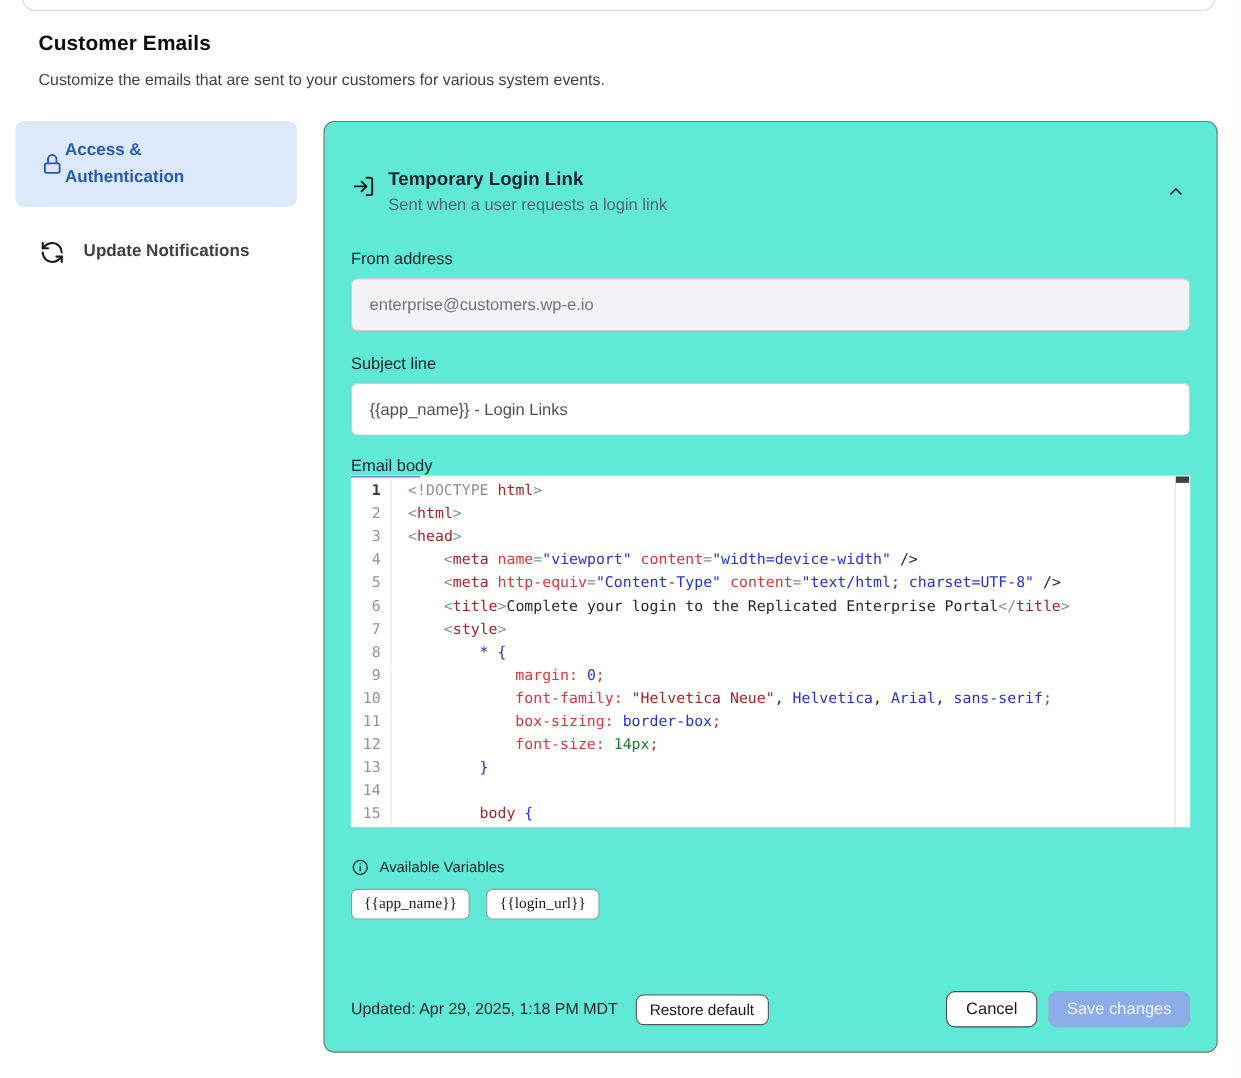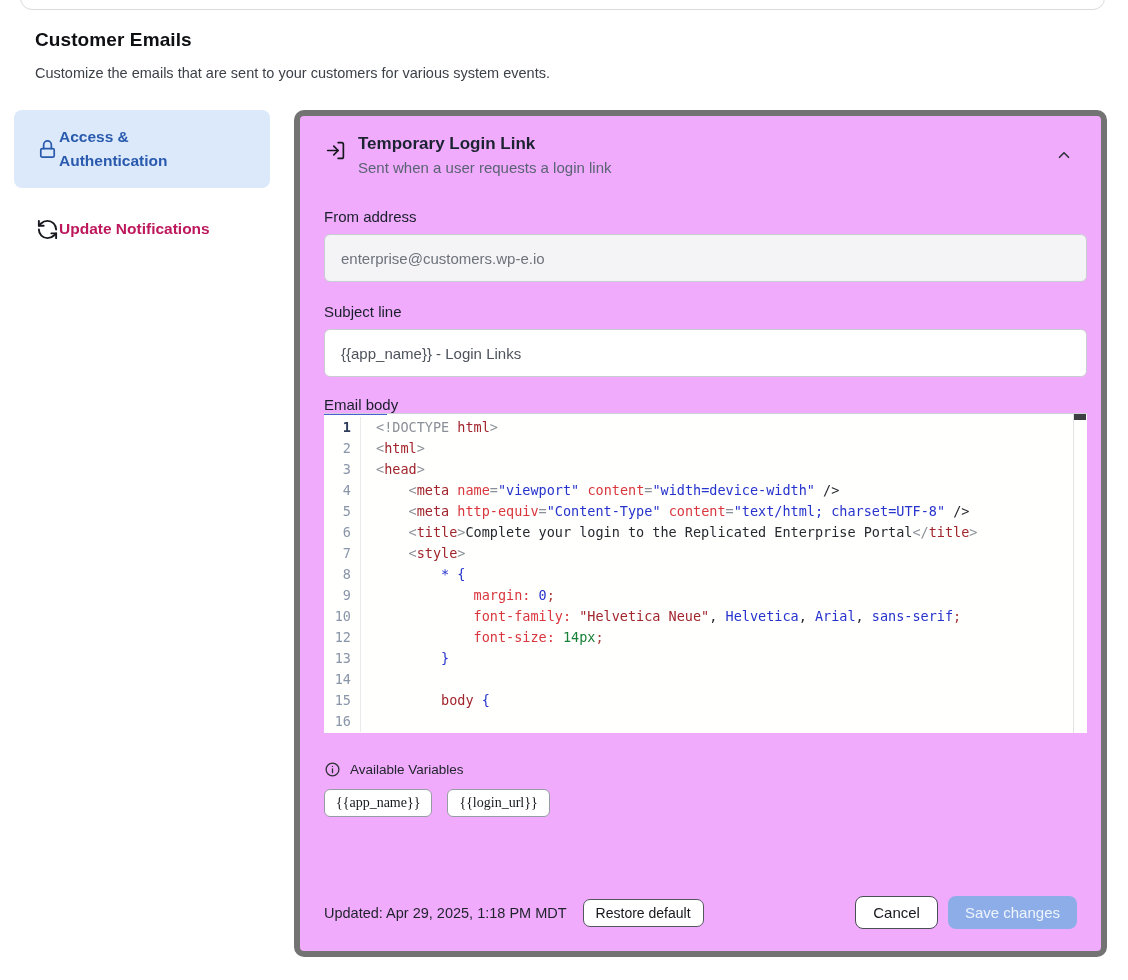--- a/index.html
+++ b/index.html
@@ -13,28 +13,28 @@
 
   .page-head { position:absolute; left:35px; top:29px; }
   .page-head h1 { font-size:19px; font-weight:700; color:#0e0f12; letter-spacing:.1px; }
   .page-head .sub { margin-top:14px; font-size:14.5px; color:#3d4148; }
 
   
   .sidebar { position:absolute; left:14px; top:110px; width:256px; }
   .side-item { display:flex; align-items:center; border-radius:8px; cursor:pointer; }
   .side-item.active { height:78px; background:#dbe9fb; color:#2a5aad; padding:0 22px; }
   .side-item.active .lbl { font-size:15.5px; font-weight:600; line-height:24px; width:130px; }
-  .side-item.plain { margin-top:17px; height:48px; padding:0 22px; color:#be185d; }
+  .side-item.plain { margin-top:17px; height:48px; padding:0 22px; gap:17px; color:#404040; }
   .side-item.plain .lbl { font-size:15.5px; font-weight:600; }
   .side-item svg { flex:0 0 auto; }
 
   
   .panel { position:absolute; left:294px; top:110px; width:813px; height:847px;
-    background:#f0abfc; border:6px solid #737373; border-radius:10px;
-    padding:16px 24px 22px; }
+    background:#5eead4; border:1px solid #737373; border-radius:10px;
+    padding:40px 24px 22px; }
 
   .panel-head { position:relative; display:flex; margin-top:1px; }
   .panel-head .hicon { margin:7px 12px 0 1px; }
   .ph-title { font-size:17px; font-weight:700; color:#1b2230; line-height:22px; }
   .ph-sub { font-size:15px; color:#5a6373; margin-top:3px; line-height:20px; }
   .collapse-btn { position:absolute; right:4px; top:13px; background:none; border:none; cursor:pointer; }
 
   .field-label { font-size:15px; color:#191f2a; }
   .lab-from { margin-top:30px; }
   .lab-subject { margin-top:21px; }
@@ -185,20 +185,24 @@
         </div>
         <div class="cm-line">
           <span class="gut">9</span>
           <span class="codetxt"><span class="ind"></span><span class="ind"></span><span class="ind"></span><span class="tk-prop">margin:</span><span class="tk-txt"> </span><span class="tk-numb">0</span><span class="tk-semi">;</span></span>
         </div>
         <div class="cm-line">
           <span class="gut">10</span>
           <span class="codetxt"><span class="ind"></span><span class="ind"></span><span class="ind"></span><span class="tk-prop">font-family:</span><span class="tk-txt"> </span><span class="tk-cstr">"Helvetica Neue"</span><span class="tk-txt">, </span><span class="tk-kw">Helvetica</span><span class="tk-txt">, </span><span class="tk-kw">Arial</span><span class="tk-txt">, </span><span class="tk-kw">sans-serif</span><span class="tk-semi">;</span></span>
         </div>
         <div class="cm-line">
+          <span class="gut">11</span>
+          <span class="codetxt"><span class="ind"></span><span class="ind"></span><span class="ind"></span><span class="tk-prop">box-sizing:</span><span class="tk-txt"> </span><span class="tk-kw">border-box</span><span class="tk-semi">;</span></span>
+        </div>
+        <div class="cm-line">
           <span class="gut">12</span>
           <span class="codetxt"><span class="ind"></span><span class="ind"></span><span class="ind"></span><span class="tk-prop">font-size:</span><span class="tk-txt"> </span><span class="tk-numg">14px</span><span class="tk-semi">;</span></span>
         </div>
         <div class="cm-line">
           <span class="gut">13</span>
           <span class="codetxt"><span class="ind"></span><span class="ind"></span><span class="tk-brace">}</span></span>
         </div>
         <div class="cm-line">
           <span class="gut">14</span>
           <span class="codetxt"></span>

